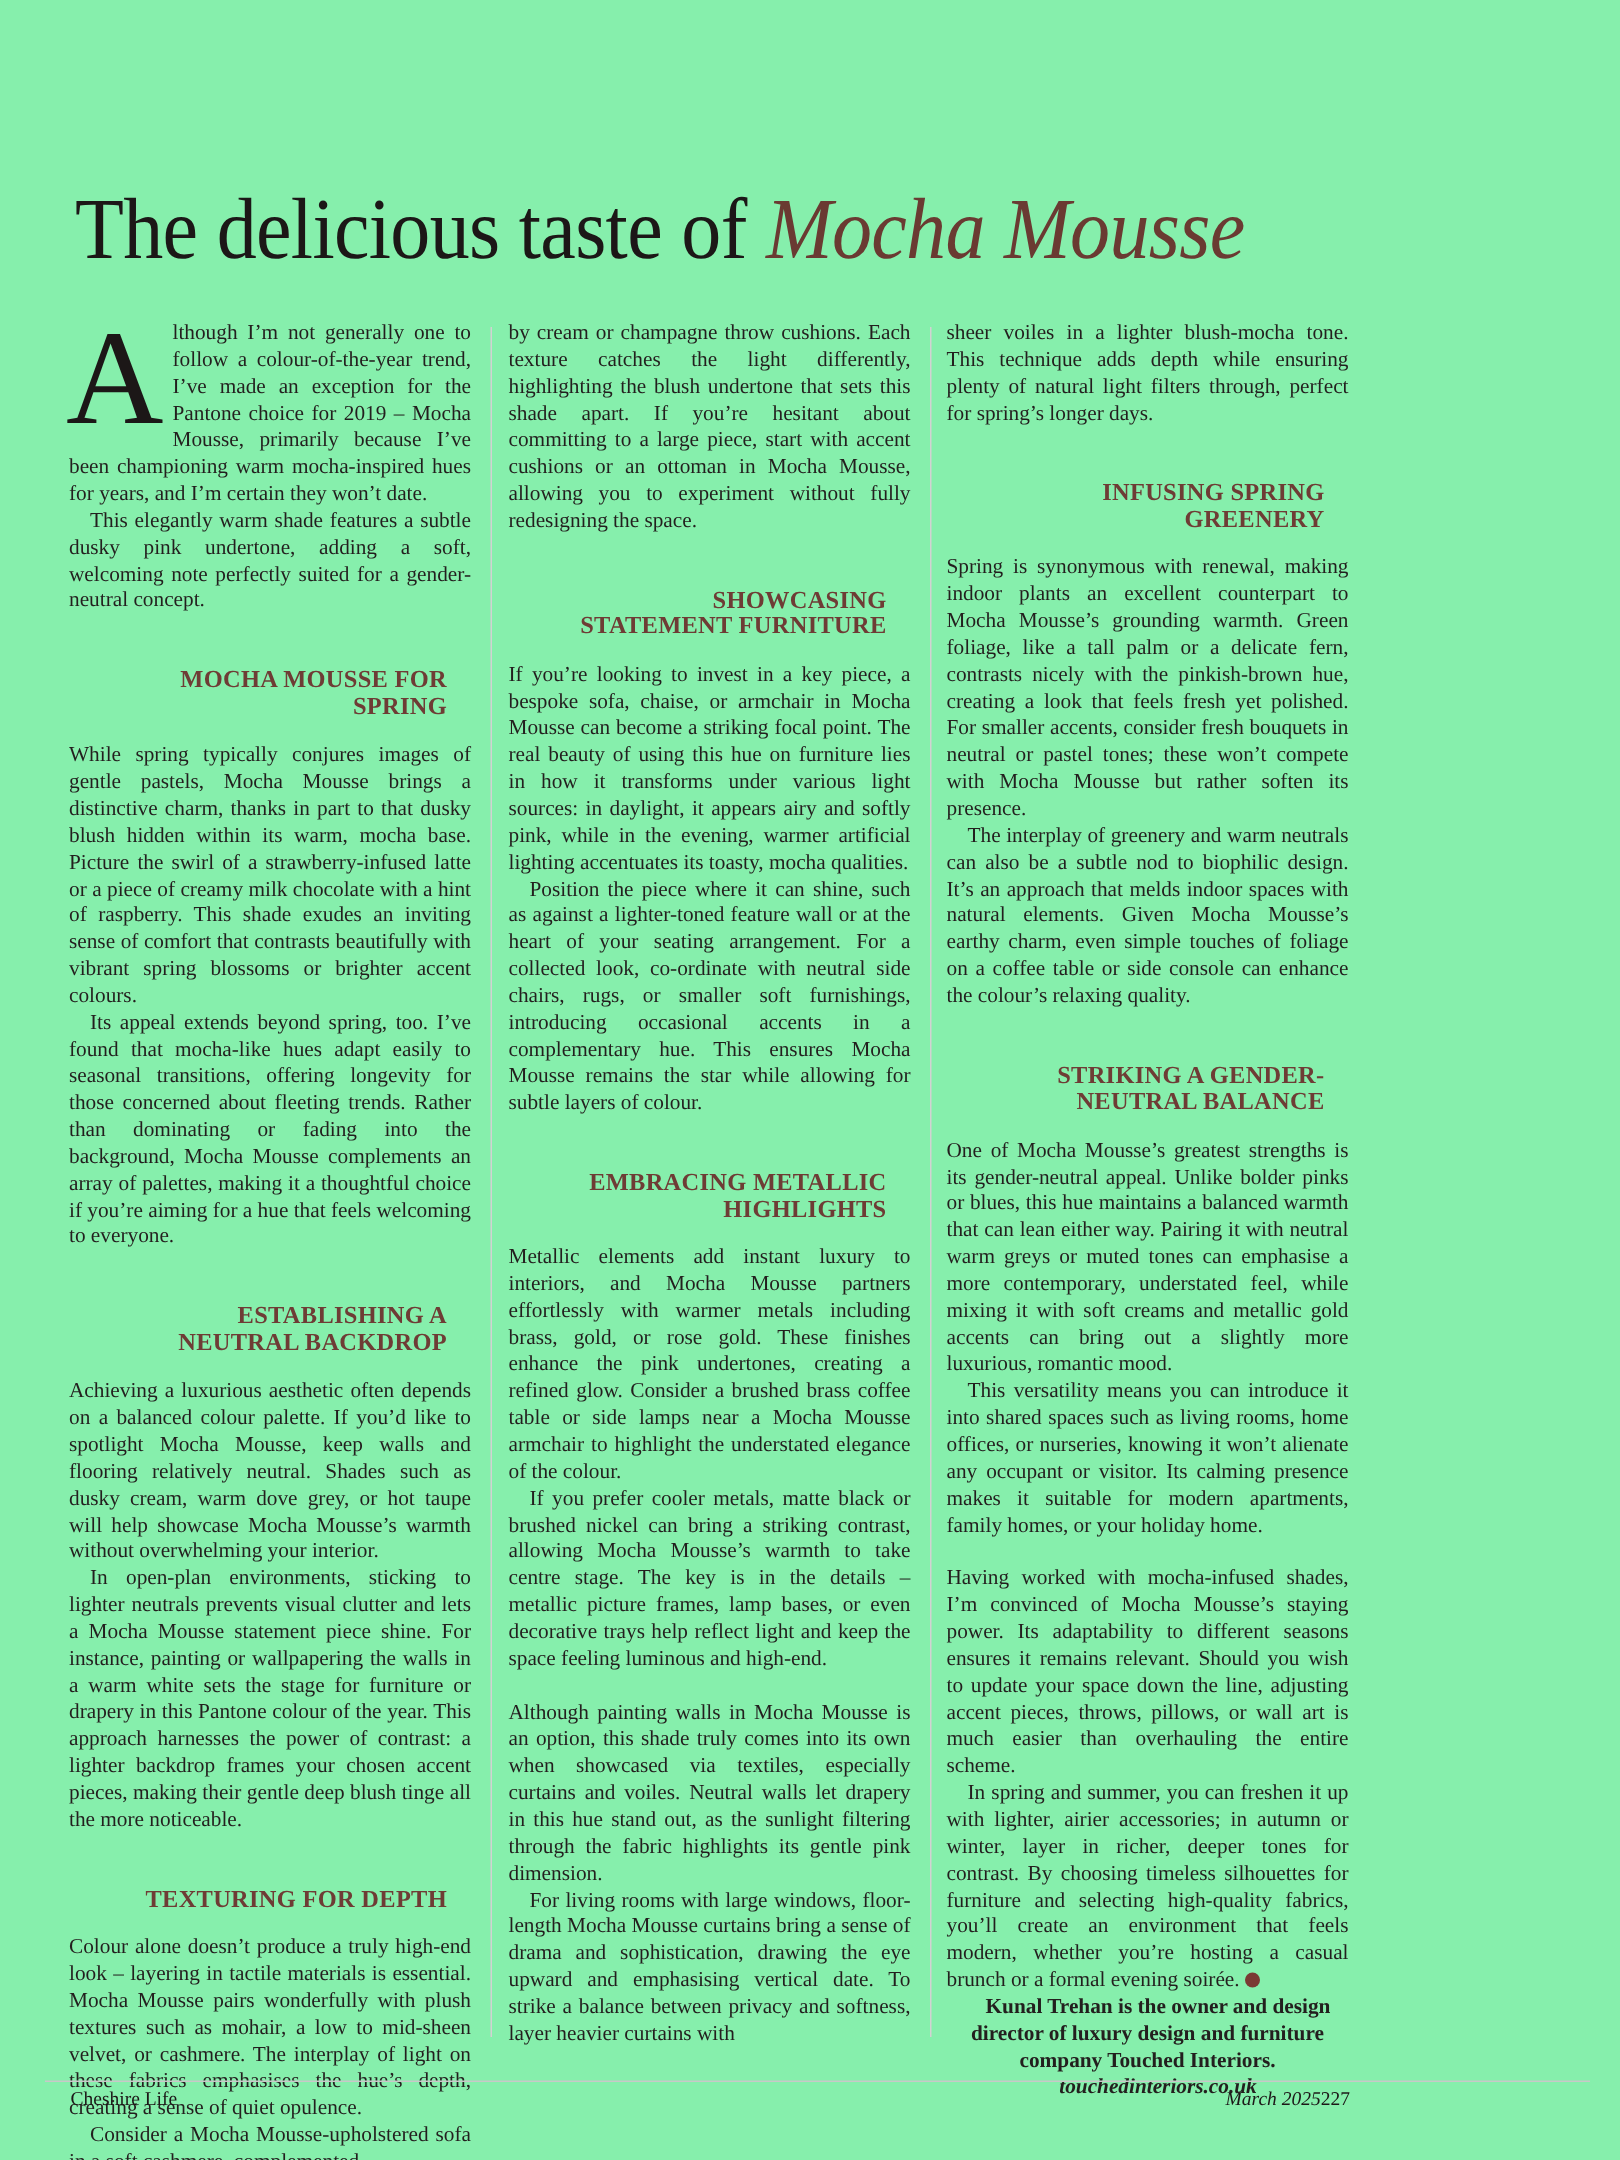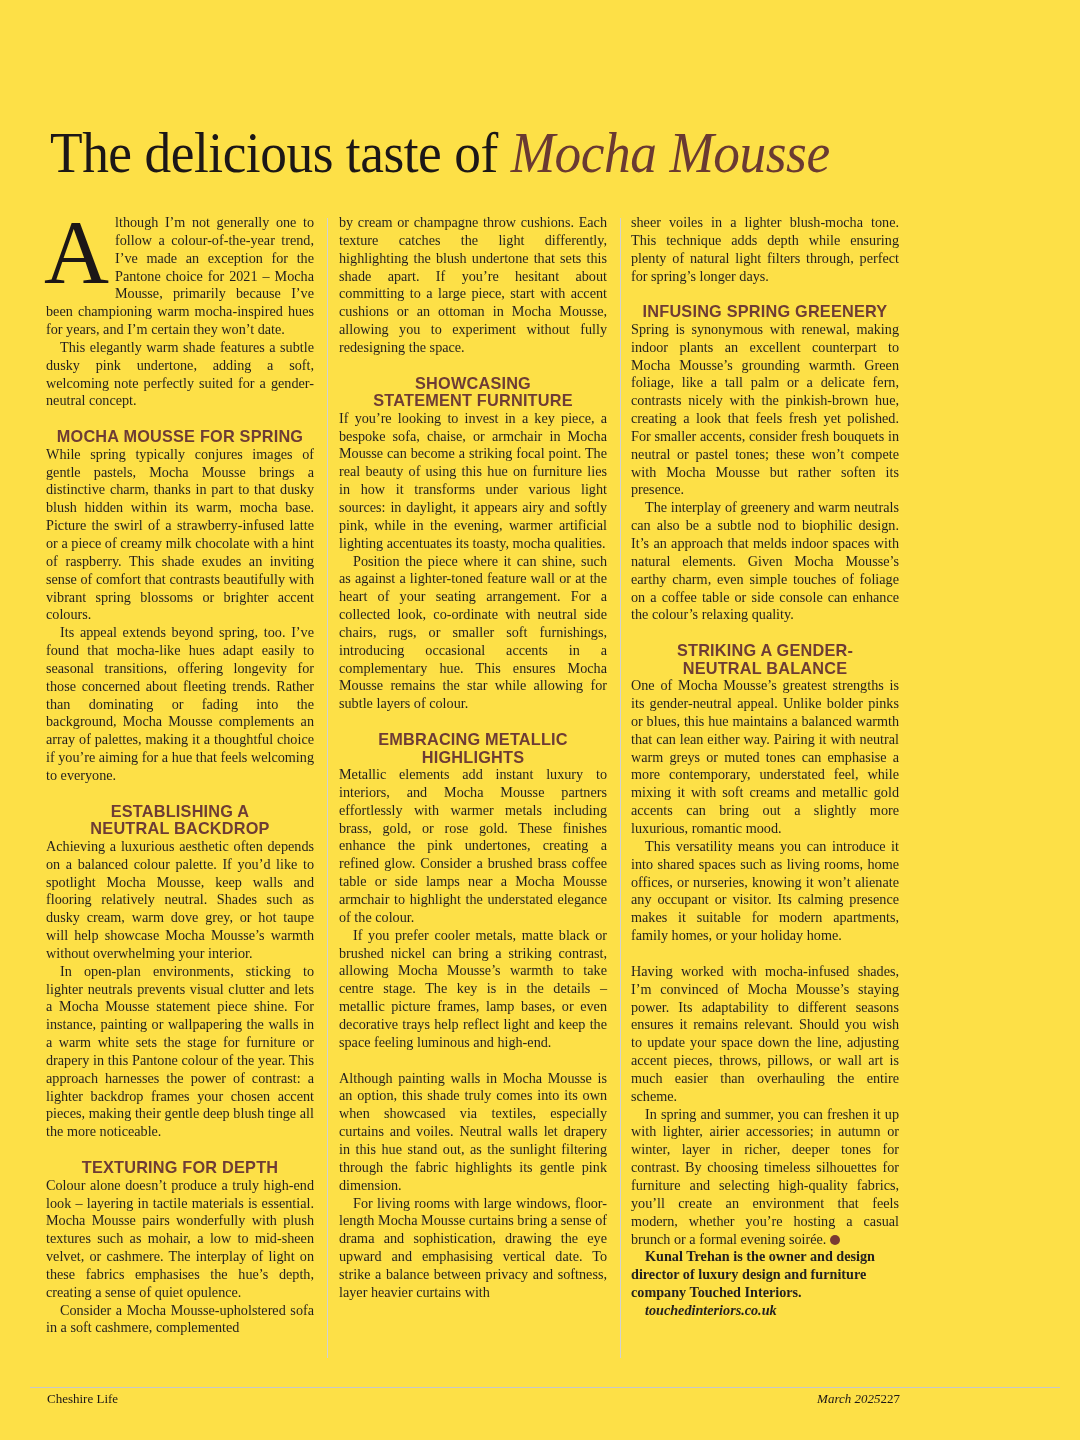--- a/index.html
+++ b/index.html
@@ -1,52 +1,52 @@
 <!DOCTYPE html>
 <html><head>
 <meta charset="utf-8">
 <style>
   html, body { margin:0; padding:0; background:#ffffff; }
   body { width:1080px; height:1440px; position:relative; overflow:hidden; font-family:"DejaVu Serif", serif; color:#1e1b1a; }
-  .page { position:absolute; left:0; top:0; width:1080px; height:1440px; background:#fde047; }
+  .page { position:absolute; left:0; top:0; width:1080px; height:1440px; background:#86efac; }
   .headline { position:absolute; left:50px; top:118px; margin:0; font-family:"Liberation Serif", serif; font-weight:normal; font-size:58px; line-height:70px; letter-spacing:-0.5px; color:#1c1717; white-space:nowrap; transform:scaleX(0.92); transform-origin:left top; }
   .headline .accent { font-style:italic; color:#6a3a32; }
   .col { position:absolute; top:214px; width:268px; font-family:"Liberation Serif", serif; font-size:14.2px; line-height:17.85px; color:#231f1e; text-align:justify; }
   .c1 { left:46px; }
   .c2 { left:339px; }
   .c3 { left:631px; }
   .rule-v { position:absolute; top:218px; width:1px; height:1140px; background:#d2d2d2; }
   .r1 { left:327px; }
   .r2 { left:620px; }
   .col p { margin:0; text-indent:14px; }
   .col p.first { text-indent:0; }
   .col p.noind { text-indent:0; }
-  .col h2 { margin:0; font-family:Liberation Sans, sans-serif; font-weight:bold; font-size:16.3px; line-height:17.5px; color:#6e3c35; letter-spacing:0.2px; text-align:center; text-transform:uppercase; }
+  .col h2 { margin:16px; font-family:Liberation Serif, serif; font-weight:bold; font-size:16.3px; line-height:17.5px; color:#6e3c35; letter-spacing:0.2px; text-align:right; text-transform:uppercase; }
   .gap { height:18px; }
   .dropcap { float:left; font-family:"Liberation Serif", serif; font-size:90px; line-height:66px; margin:6px 6px 0 -2px; color:#1c1717; }
   .end-dot { display:inline-block; width:10px; height:10px; border-radius:50%; background:#7a3a33; margin-left:4px; vertical-align:-1px; }
-  .bio { font-weight:bold; text-align:left; font-size:14.2px; line-height:17.85px; margin:0; text-indent:0; }
+  .bio { font-weight:bold; text-align:center; font-size:14.2px; line-height:17.85px; margin:0; text-indent:0; }
   .bio-url { font-weight:bold; font-style:italic; text-indent:0; }
   .footer-rule { position:absolute; left:30px; top:1387px; width:1030px; height:1px; background:#c8c8c8; }
   .footer-left { position:absolute; left:47px; top:1391px; font-family:"Liberation Serif", serif; font-size:13px; color:#1c1717; }
   .footer-right { position:absolute; right:180px; top:1391px; font-family:"Liberation Serif", serif; font-size:13px; color:#1c1717; }
   .footer-right .issue { font-style:italic; margin-right:0; }
 </style>
 </head>
 <body>
 
 <div class="page">
 
   <h1 class="headline"><span>The delicious taste of </span><span class="accent">Mocha Mousse</span></h1>
 
   <div class="rule-v r1"></div>
   <div class="rule-v r2"></div>
 
   <div class="col c1">
-    <p class="first"><span class="dropcap">A</span><span>lthough I’m not generally one to follow a colour-of-the-year trend, I’ve made an exception for the Pantone choice for 2021 – Mocha Mousse, primarily because I’ve been championing warm mocha-inspired hues for years, and I’m certain they won’t date.</span></p>
+    <p class="first"><span class="dropcap">A</span><span>lthough I’m not generally one to follow a colour-of-the-year trend, I’ve made an exception for the Pantone choice for 2019 – Mocha Mousse, primarily because I’ve been championing warm mocha-inspired hues for years, and I’m certain they won’t date.</span></p>
     <p>This elegantly warm shade features a subtle dusky pink undertone, adding a soft, welcoming note perfectly suited for a gender-neutral concept.</p>
     <div class="gap"></div>
     <h2>Mocha Mousse for spring</h2>
     <p class="noind">While spring typically conjures images of gentle pastels, Mocha Mousse brings a distinctive charm, thanks in part to that dusky blush hidden within its warm, mocha base. Picture the swirl of a strawberry-infused latte or a piece of creamy milk chocolate with a hint of raspberry. This shade exudes an inviting sense of comfort that contrasts beautifully with vibrant spring blossoms or brighter accent colours.</p>
     <p>Its appeal extends beyond spring, too. I’ve found that mocha-like hues adapt easily to seasonal transitions, offering longevity for those concerned about fleeting trends. Rather than dominating or fading into the background, Mocha Mousse complements an array of palettes, making it a thoughtful choice if you’re aiming for a hue that feels welcoming to everyone.</p>
     <div class="gap"></div>
     <h2><span>Establishing a</span><br><span>neutral backdrop</span></h2>
     <p class="noind">Achieving a luxurious aesthetic often depends on a balanced colour palette. If you’d like to spotlight Mocha Mousse, keep walls and flooring relatively neutral. Shades such as dusky cream, warm dove grey, or hot taupe will help showcase Mocha Mousse’s warmth without overwhelming your interior.</p>
     <p>In open-plan environments, sticking to lighter neutrals prevents visual clutter and lets a Mocha Mousse statement piece shine. For instance, painting or wallpapering the walls in a warm white sets the stage for furniture or drapery in this Pantone colour of the year. This approach harnesses the power of contrast: a lighter backdrop frames your chosen accent pieces, making their gentle deep blush tinge all the more noticeable.</p>
     <div class="gap"></div>

